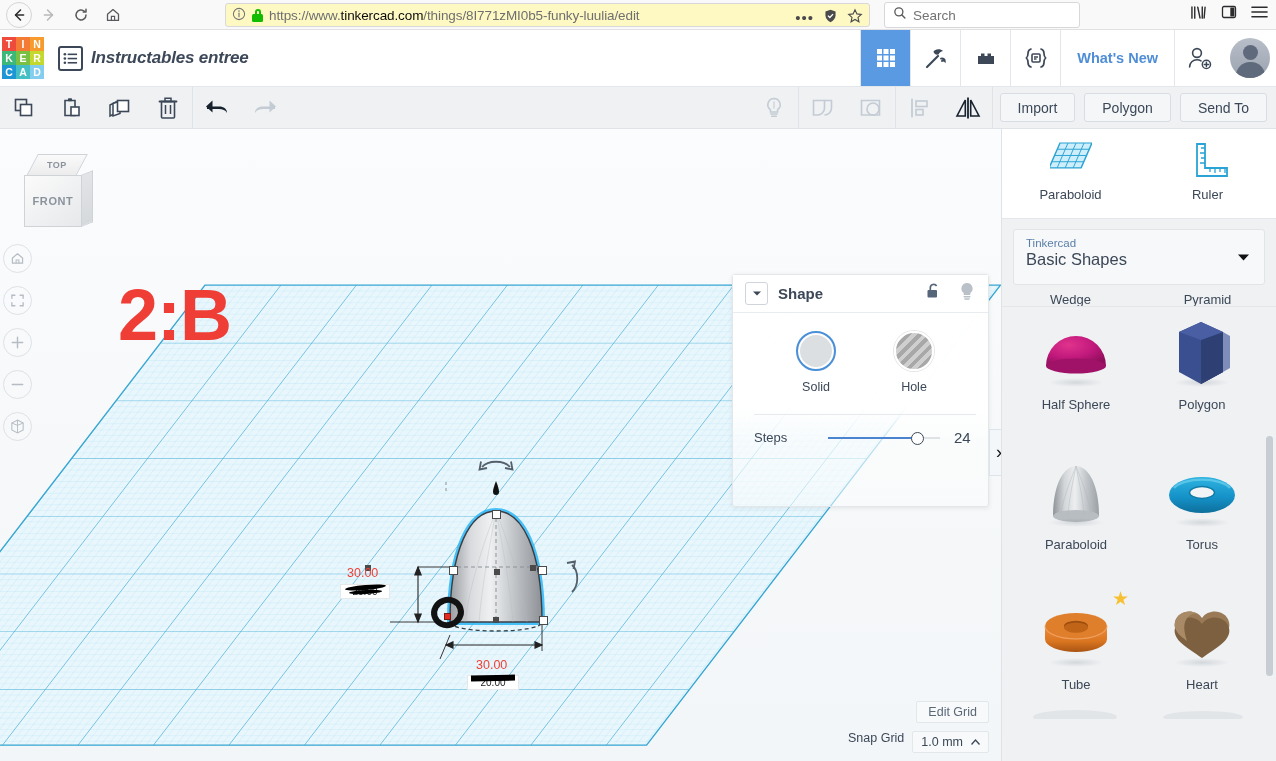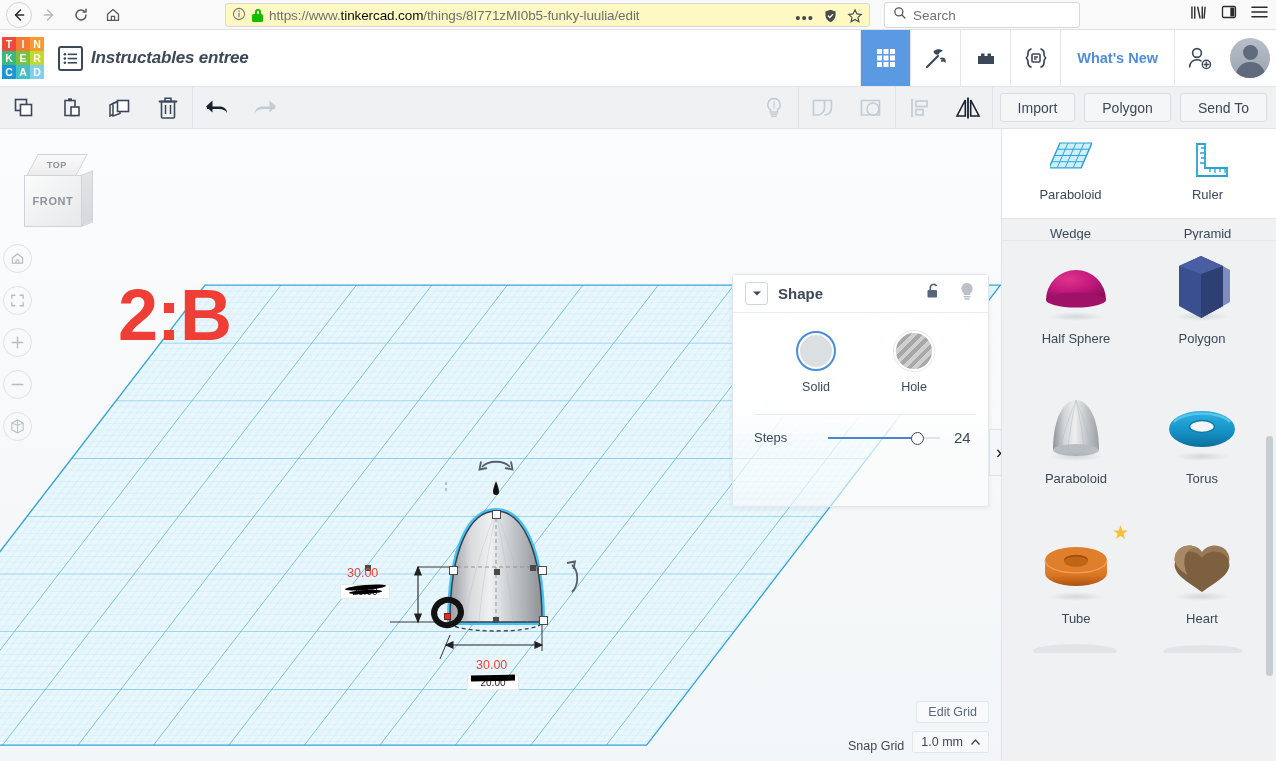--- a/index.html
+++ b/index.html
@@ -149,21 +149,21 @@
   .circle-mark {
     position:absolute; border:6px solid #121212; border-radius:52%;
     transform:rotate(-18deg);
   }
 
   .edit-grid-btn {
     position:absolute; right:12px; bottom:38px; height:22px; padding:0 11px;
     background:rgba(248,250,251,.72); border:1px solid #e2e7ea; border-radius:2px;
     font-size:12.5px; color:#5b6876; display:flex; align-items:center;
   }
-  .snap-row { position:absolute; right:12px; bottom:8px; display:flex; align-items:flex-end; gap:8px;}
+  .snap-row { position:absolute; right:12px; bottom:8px; display:flex; align-items:flex-start; gap:8px;}
   .snap-label { font-size:12.5px; color:#3c4858;}
   .snap-select {
     height:22px; padding:0 8px; background:rgba(248,250,251,.72);
     border:1px solid #e2e7ea; border-radius:2px; font-size:12.5px; color:#3c4858;
     display:flex; align-items:center; gap:8px;
   }
 
   
   .shape-panel {
     position:absolute; left:732px; top:145px; width:257px; height:233px;
@@ -734,20 +734,31 @@
           <path d="M10 3h8v24h22v8H10z" fill="#ffffff" stroke="#2aa3d4" stroke-width="1.8"></path>
           <g stroke="#2aa3d4" stroke-width="1.3">
             <path d="M18 7h-4M18 12h-5M18 17h-4M18 22h-5"></path>
             <path d="M23 27v4M28 27v5M33 27v4M38 27v5"></path>
           </g>
         </svg>
         <div class="rp-tool-label">Ruler</div>
       </div>
     </div>
 
+    <div class="rp-select-wrap">
+      <div class="rp-select">
+        <div class="rp-sel-sub">Tinkercad</div>
+        <div class="rp-sel-main">Basic Shapes</div>
+        <div class="rp-sel-caret">
+          <svg width="13" height="9" viewBox="0 0 13 9">
+              <path d="M1 1.5L6.5 7.5L12 1.5" fill="#111"></path>
+            </svg>
+        </div>
+      </div>
+    </div>
 
     <div class="shape-grid">
 
       <div class="clipped-row">
         <div class="clipped-label">Wedge</div>
         <div class="clipped-label">Pyramid</div>
       </div>
 
       <div class="srow" style="margin-top:14px">
 

